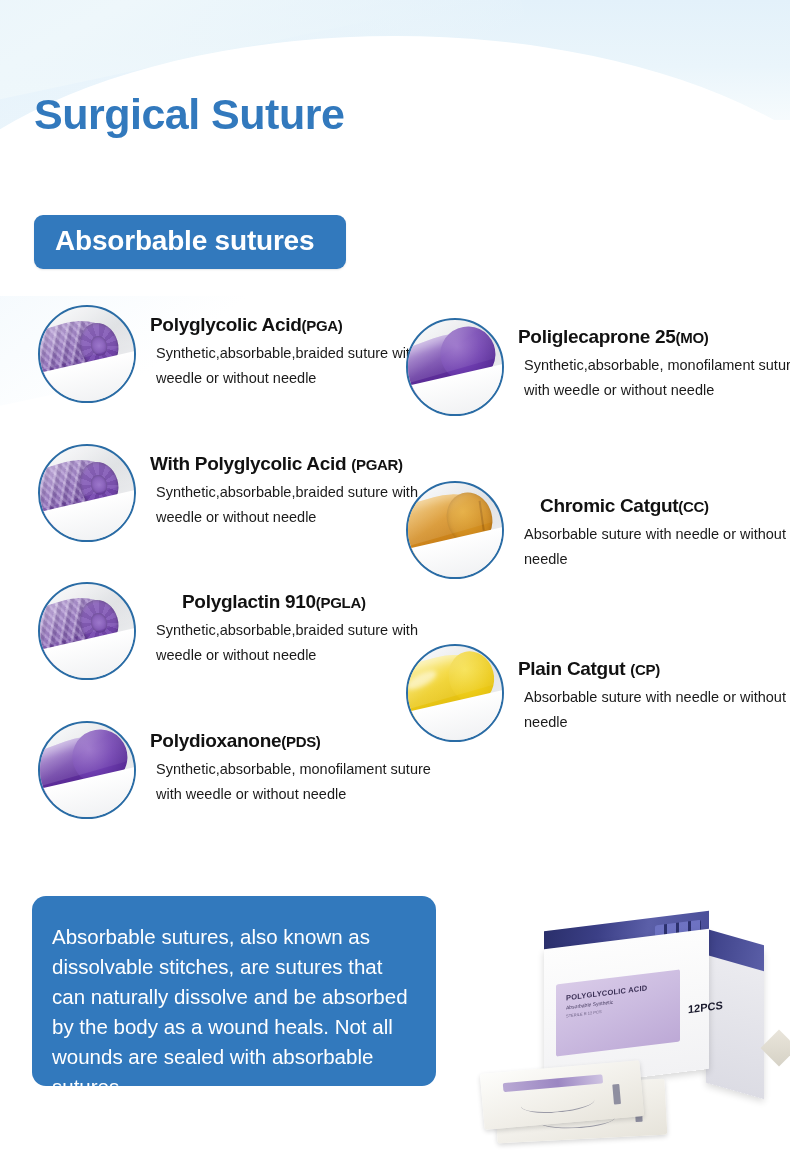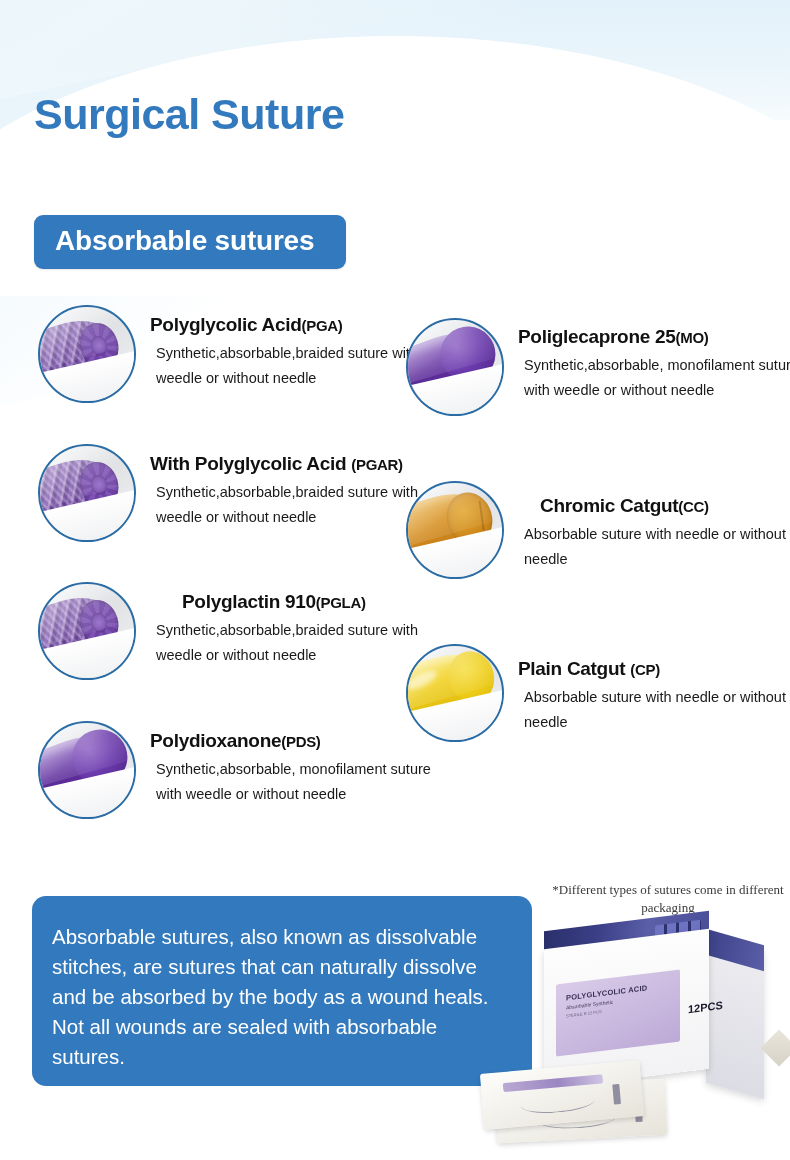--- a/index.html
+++ b/index.html
@@ -161,21 +161,21 @@
     white-space:nowrap;letter-spacing:-0.3px;
   }
   .item-name .abbr{font-size:15px;}
   .item-desc{
     position:absolute;
     font-size:14.5px;line-height:25px;color:#1a1a1a;
   }
 
   
   .summary{
-    position:absolute;left:32px;top:896px;width:500px;height:190px;
+    position:absolute;left:32px;top:896px;width:404px;height:190px;
     background:#3279bd;border-radius:14px;
     color:#ffffff;
     box-sizing:border-box;
     padding:26px 26px 0 20px;
     font-size:20.5px;line-height:30px;
   }
 
   .pkg-caption{
     position:absolute;left:548px;top:881px;width:240px;
     text-align:center;
@@ -373,21 +373,20 @@
         </div>
       <div class="base"></div>
         <div class="sheen"></div>
     </div>
     <div class="item-name" style="left:112px;top:14px;">
       <span>Plain Catgut</span> <span class="abbr">(CP)</span>
     </div>
     <div class="item-desc" style="left:118px;top:41px;width:300px;">Absorbable suture with needle or without needle</div>
   </div>
 
-  <div class="pkg-caption">*Different types of sutures come in different packaging</div>
 
   <div class="summary">Absorbable sutures, also known as dissolvable stitches, are sutures that can naturally dissolve and be absorbed by the body as a wound heals. Not all wounds are sealed with absorbable sutures.</div>
 
   <div class="pkg">
     <div class="boxside"></div>
     <div class="boxside-band"></div>
     <div class="boxtop"></div>
     <div class="boxmain"></div>
     <div class="label">
       <div class="label-t1">POLYGLYCOLIC ACID</div>

